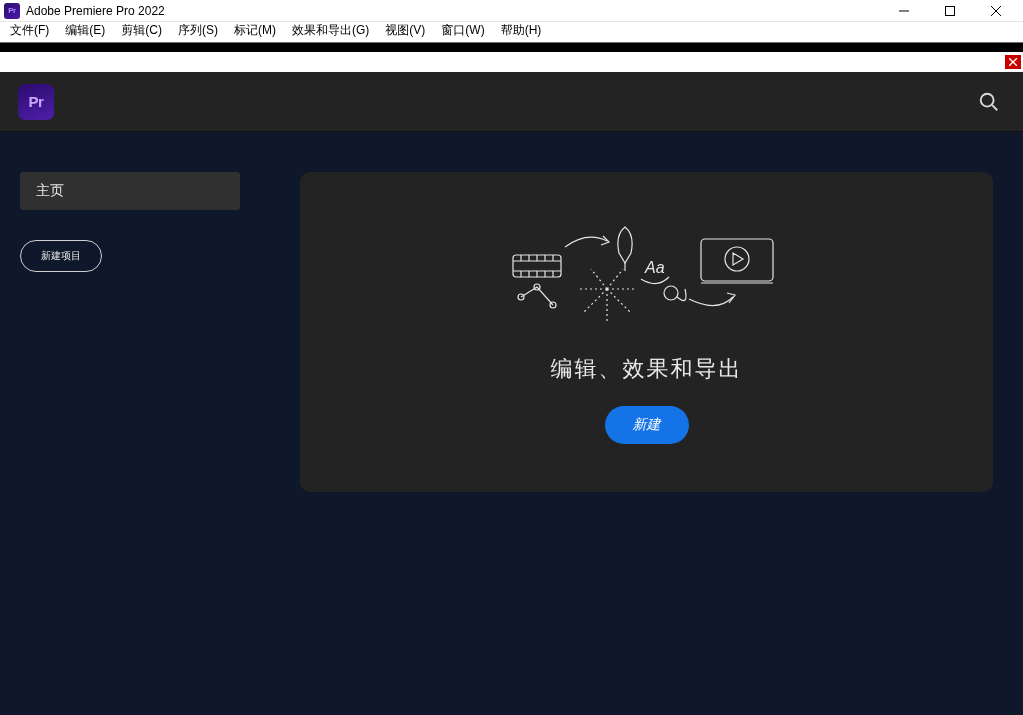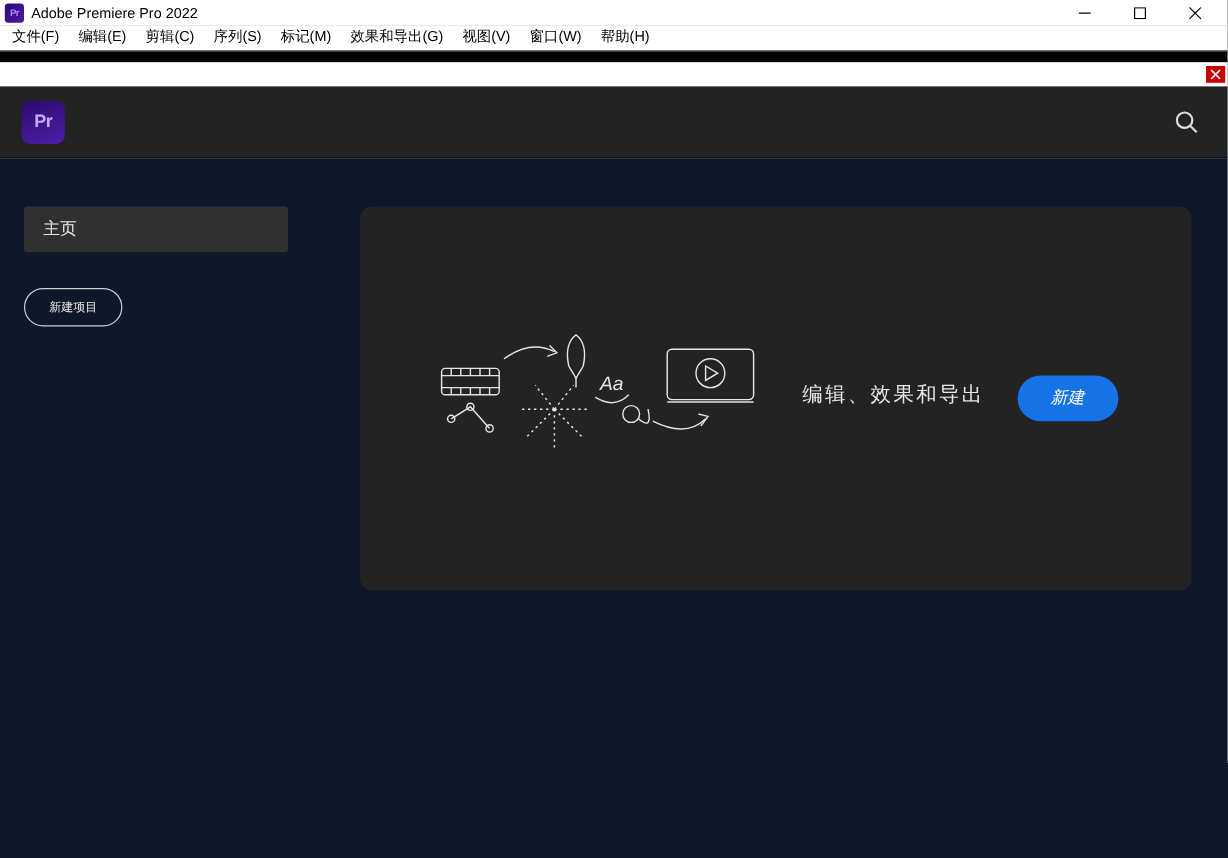--- a/index.html
+++ b/index.html
@@ -113,34 +113,33 @@
       font-size: 10px;
       margin-bottom: 14px;
       cursor:pointer;
     }
     .content-card {
       flex: 1;
       background: #232323;
       border-radius: 10px;
       height: 320px;
       display: flex;
-      flex-direction: row;
+      flex-direction: column;
       align-items: center;
       justify-content: center;
       padding: 20px;
-      gap: 27px;
     }
     .illustration {
       width: 280px; height: 120px;
       display:flex; align-items:center; justify-content:center;
     }
     .illustration svg { stroke:#e5e5e5; fill:none; }
     .card-heading {
       color: #e8e8e8;
-      font-size: 17px;
+      font-size: 22px;
       font-weight: 400;
       letter-spacing: 2px;
       margin-top: 14px;
       margin-bottom: 22px;
     }
     .primary-btn {
       background: #1473e6;
       color: #fff;
       border: none;
       border-radius: 22px;

